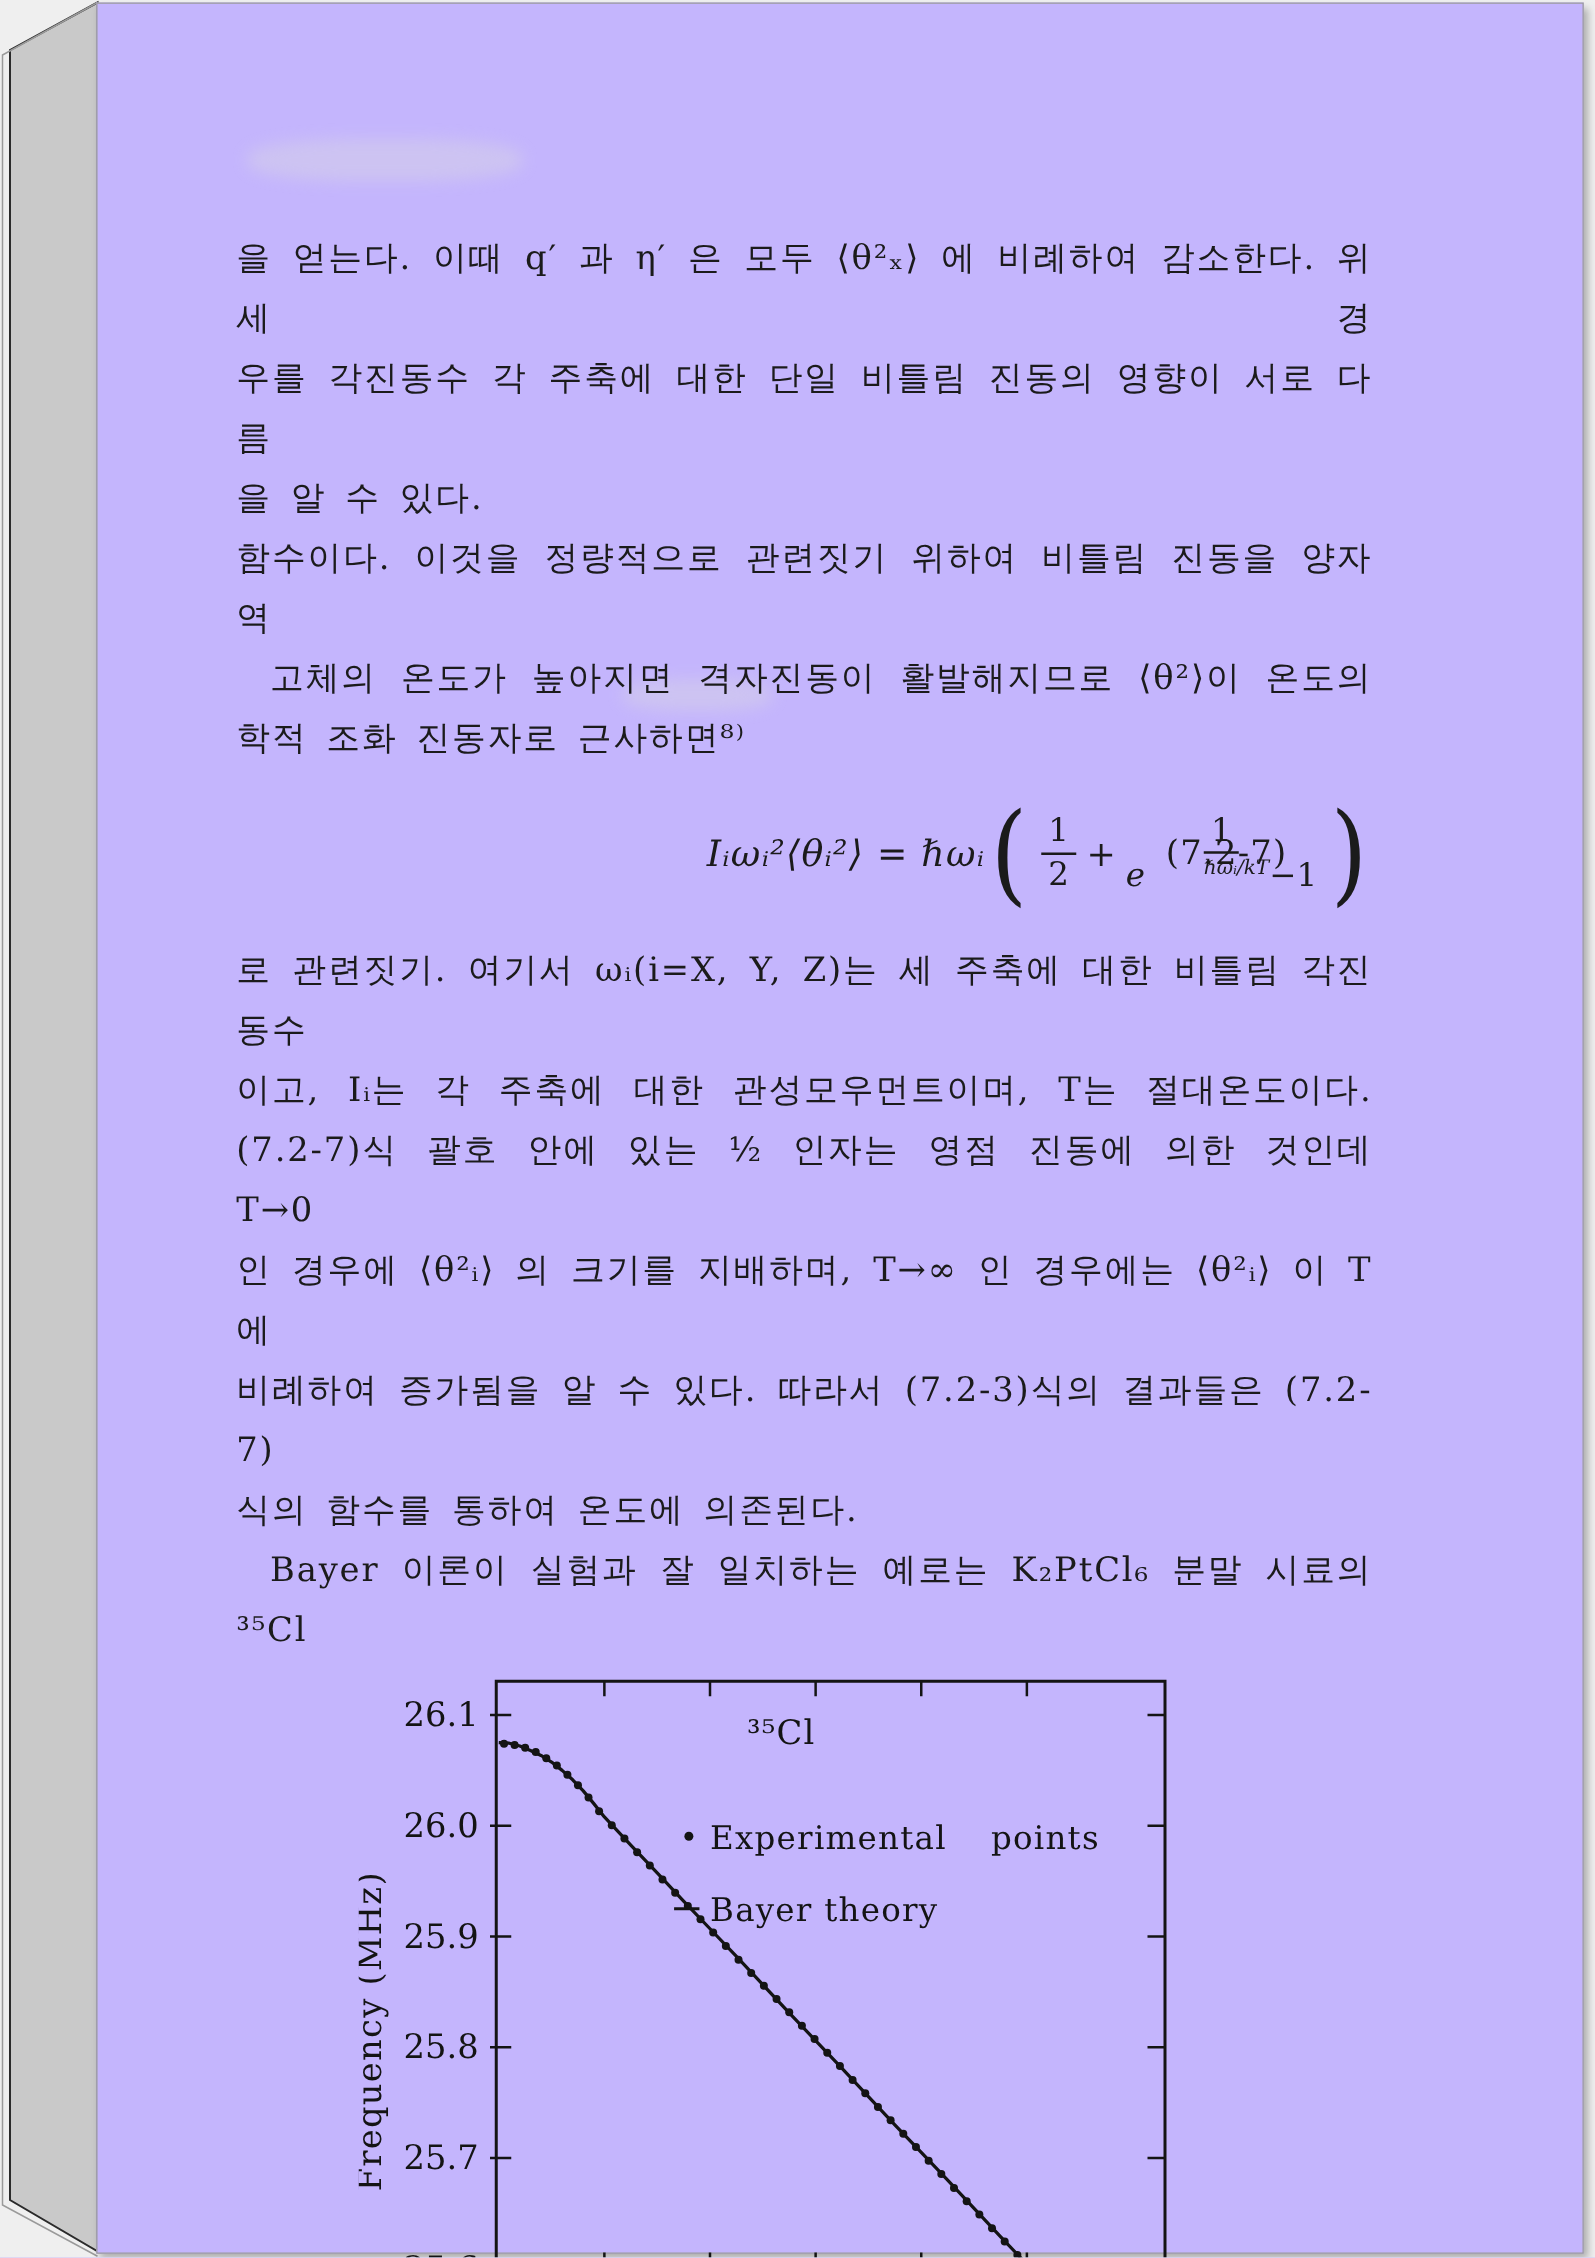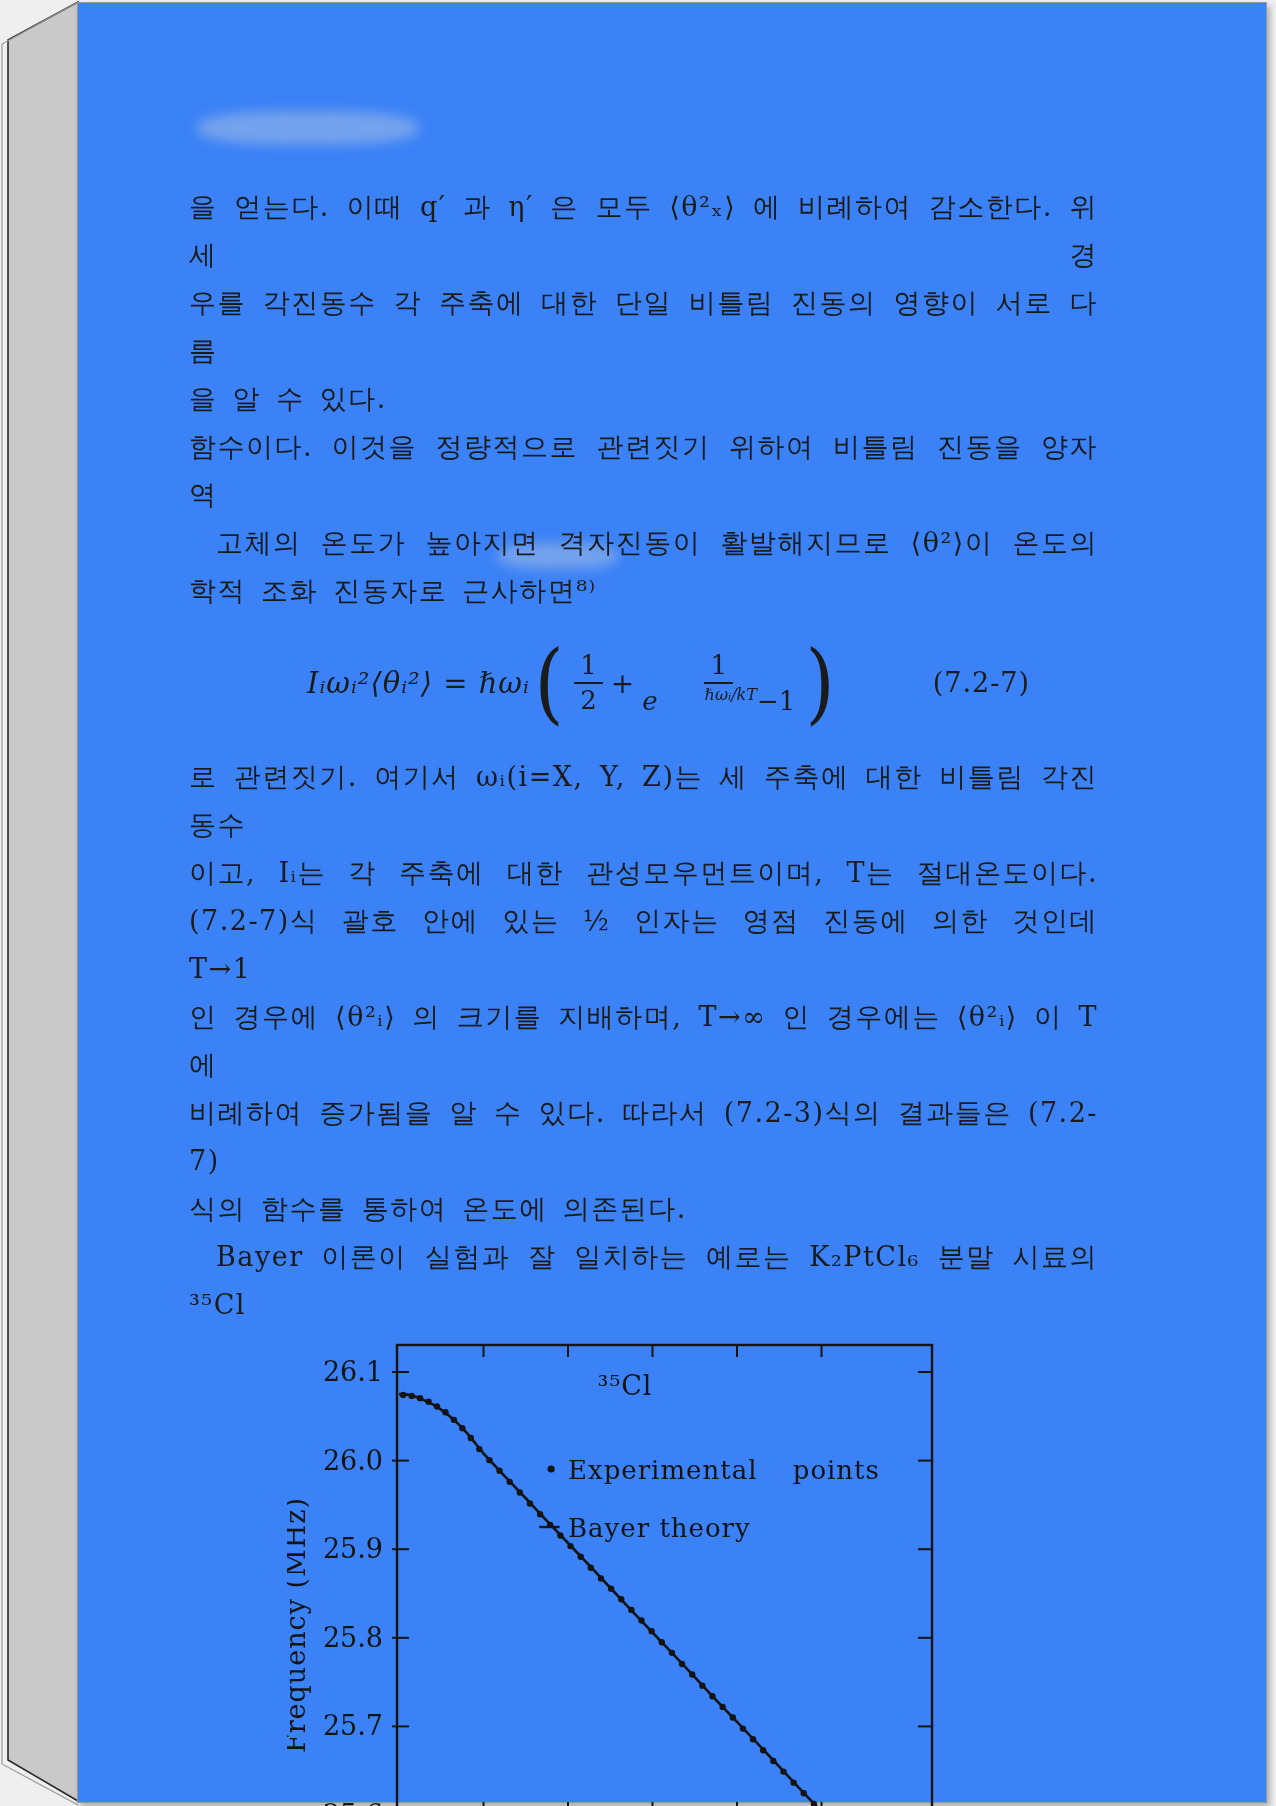--- a/index.html
+++ b/index.html
@@ -1,31 +1,31 @@
 <!DOCTYPE html>
 <html><head>
 <meta charset="utf-8">
 <style>
   html,body{margin:0;padding:0;}
   body{background:#eeeeee;font-family:"DejaVu Serif",serif;}
   .stage{position:relative;width:1276px;height:1806px;background:#efefef;overflow:hidden;}
   .spine-svg{position:absolute;left:0;top:0;}
   .page{position:absolute;left:77px;top:2px;width:1188px;height:1799px;
-        background:#3b82f6;border:1px solid #9a9a9a;
+        background:#c4b5fd;border:1px solid #9a9a9a;
         box-shadow:3px 4px 6px rgba(0,0,0,0.28);}
   .smudge{position:absolute;background:#dedede;opacity:.35;filter:blur(6px);border-radius:40%;}
   .content{position:relative;padding:180px 168px 0 111px;color:#1b1b1b;}
   .para{margin:0;}
   .line{font-size:27px;line-height:48px;letter-spacing:1.5px;word-spacing:5px;
         text-align:justify;white-space:normal;}
   .jl{text-align:justify;text-align-last:justify;}
   .end{text-align:left;text-align-last:left;}
   .ind{text-indent:27px;}
   
-  .eq-row{position:relative;display:flex;align-items:center;margin:16px 0 18px 118px;height:104px;}
+  .eq-row{position:relative;display:flex;align-items:center;margin:16px 0 18px 118px;height:104px;justify-content:flex-end;}
   .math{font-style:italic;}
   .eq-lhs{font-size:29px;letter-spacing:1px;}
   .paren{font-size:88px;font-weight:200;line-height:0.85;transform:scaleX(.85);margin:0 2px;}
   .frac{display:inline-flex;flex-direction:column;align-items:center;margin:0 6px;line-height:1.1;}
   .frac .num{border-bottom:2px solid #1b1b1b;padding:0 6px 2px 6px;font-size:26px;}
   .frac .den{padding-top:2px;font-size:26px;}
   .plus{font-size:28px;margin:0 2px;}
   .den sup{font-size:16px;margin-left:47px;}
   .eq-num{position:absolute;right:68px;top:36px;font-size:27px;letter-spacing:1px;}
   
@@ -78,21 +78,21 @@
           <span class="num">1</span>
           <span class="den"><span class="math">e</span><sup class="math">ℏωᵢ/kT</sup><span>−1</span></span>
         </span>
         <span class="paren">)</span>
         <span class="eq-num">(7.2-7)</span>
       </div>
 
       <div class="para">
         <div class="line jl">로 관련짓기. 여기서 ωᵢ(i=X, Y, Z)는 세 주축에 대한 비틀림 각진동수</div>
         <div class="line jl">이고, Iᵢ는 각 주축에 대한 관성모우먼트이며, T는 절대온도이다.</div>
-        <div class="line jl">(7.2-7)식 괄호 안에 있는 ½ 인자는 영점 진동에 의한 것인데 T→1</div>
+        <div class="line jl">(7.2-7)식 괄호 안에 있는 ½ 인자는 영점 진동에 의한 것인데 T→0</div>
         <div class="line jl">인 경우에 ⟨θ²ᵢ⟩ 의 크기를 지배하며, T→∞ 인 경우에는 ⟨θ²ᵢ⟩ 이 T에</div>
         <div class="line jl">비례하여 증가됨을 알 수 있다. 따라서 (7.2-3)식의 결과들은 (7.2-7)</div>
         <div class="line end">식의 함수를 통하여 온도에 의존된다.</div>
       </div>
 
       <div class="para">
         <div class="line jl ind">Bayer 이론이 실험과 잘 일치하는 예로는 K₂PtCl₆ 분말 시료의 ³⁵Cl</div>
       </div>
 
       <div class="figure">

